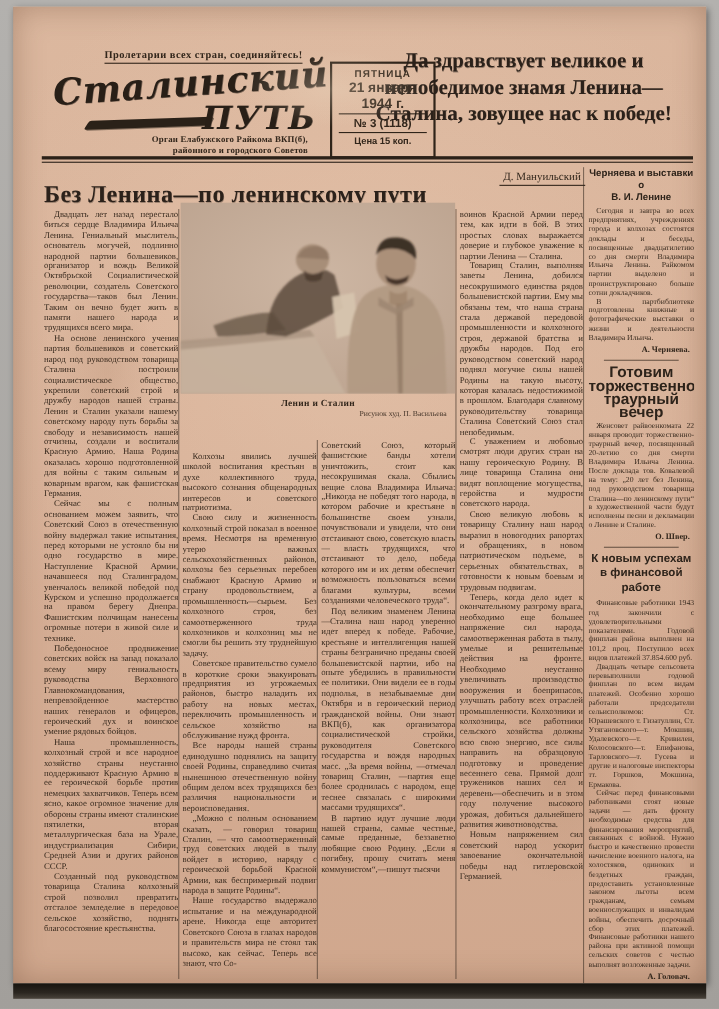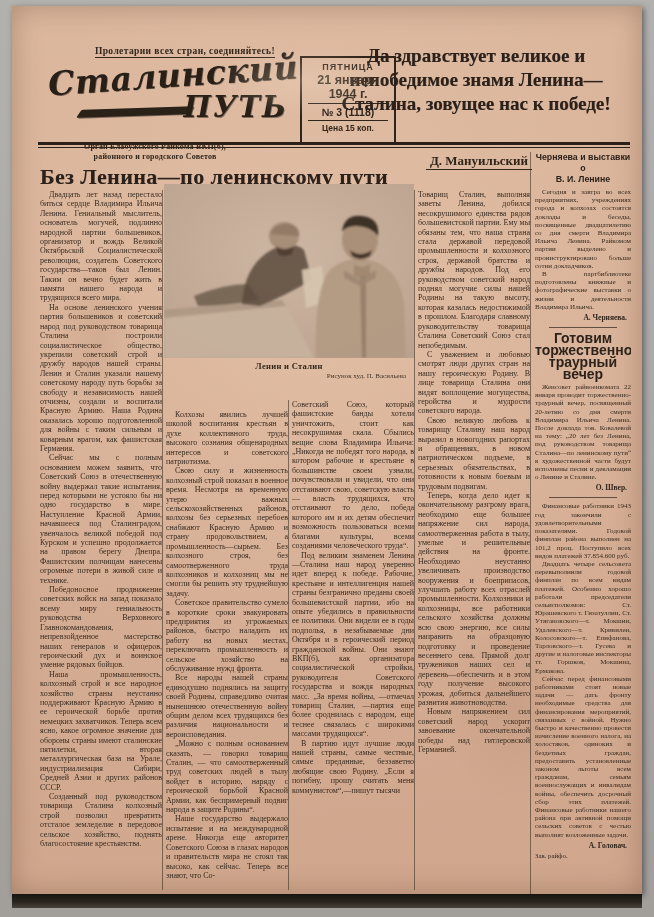--- a/index.html
+++ b/index.html
@@ -29,21 +29,21 @@
   #logo-script { position:absolute; left:2px; top:-2px; width:100%;
     font-family:"DejaVu Serif","Liberation Serif",serif; font-style:italic; font-weight:bold;
     font-size:33px; letter-spacing:.5px; transform:rotate(-4deg); color:#281f17;
     text-shadow:.6px .6px 0 rgba(40,31,23,.55); white-space:nowrap; }
   #logo-put { position:absolute; right:6px; top:32px;
     font-family:"DejaVu Serif","Liberation Serif",serif; font-style:italic; font-weight:bold;
     font-size:29px; letter-spacing:2px; color:#281f17; text-shadow:.7px .7px 0 rgba(40,31,23,.5); }
   #logo-flourish { position:absolute; left:34px; top:50px; width:110px; height:8px;
     background:#2a2118; transform:skewX(-35deg) rotate(-2deg); border-radius:2px;
     box-shadow:2px 1px 0 rgba(42,33,24,.5); }
-  #organ { position:absolute; left:18px; top:136px; width:250px; text-align:center;
+  #organ { position:absolute; left:18px; top:116px; width:250px; text-align:right;
     font-size:8px; font-weight:bold; line-height:10px; letter-spacing:.2px; }
 
   #issuebox { position:absolute; left:288px; top:50px; width:96px; height:88px;
     border:2px solid #2f2419; text-align:center; padding-top:4px;
     font-family:"Liberation Sans","DejaVu Sans",sans-serif; }
   #issuebox .ib-day   { font-size:9px;  font-weight:bold; letter-spacing:1px; }
   #issuebox .ib-date  { font-size:12.5px; font-weight:bold; margin-top:1px; }
   #issuebox .ib-year  { font-size:12.5px; font-weight:bold; }
   #issuebox .ib-hr { border-top:1.5px solid #2f2419; margin:2px 6px; }
   #issuebox .ib-num   { font-size:10.5px; font-weight:bold; }
@@ -51,21 +51,21 @@
 
   #banner { position:absolute; left:312px; top:38px; width:304px; text-align:center;
     font-weight:bold; font-size:19px; line-height:24px; color:#2b211a;
     text-shadow:.4px .4px 0 rgba(43,33,26,.4); }
 
   #ruledouble { position:absolute; left:26px; top:136px; width:592px; height:6px;
     border-top:3px solid #2b2118; border-bottom:1px solid #2b2118; }
 
   
   #byline { position:absolute; left:28px; top:145px; width:492px; text-align:right; }
-  #byline span { font-size:13px; font-weight:bold; border-bottom:1px solid #32261b; padding:0 4px 1px;text-align:center; }
+  #byline span { font-size:10px; font-weight:normal; border-bottom:1px solid #32261b; padding:0 4px 1px;text-align:center; }
   #headline { position:absolute; left:28px; top:158px; width:492px; 
     font-size:22px; font-weight:bold; letter-spacing:.4px; color:#2b211a;
     text-shadow:.4px .4px 0 rgba(43,33,26,.35); }
 
   .col { position:absolute; overflow:hidden; font-size:8px; line-height:9.4px;
     text-align:justify; color:#382a1e; }
   .col p { text-indent:9px; margin:0; }
   .col.cont p:first-child { text-indent:0; }
   #col1 { left:28px;  top:184px; width:122px; height:700px; }
   #col2 { left:154px; top:404px; width:122px; height:490px; }
@@ -151,20 +151,21 @@
         <p>Все народы нашей страны единодушно поднялись на защиту своей Родины, справедливо считая нынешнюю отечественную войну общим делом всех трудящихся без различия национальности и вероисповедания.</p>
         <p>„Можно с полным основанием сказать, — говорил товарищ Сталин, — что самоотверженный труд советских людей в тылу войдет в историю, наряду с героической борьбой Красной Армии, как беспримерный подвиг народа в защите Родины“.</p>
         <p>Наше государство выдержало испытание и на международной арене. Никогда еще авторитет Советского Союза в глазах народов и правительств мира не стоял так высоко, как сейчас. Теперь все знают, что Со-</p>
       </div>
     <div id="col3" class="col cont">
         <p>Советский Союз, который фашистские банды хотели уничтожить, стоит как несокрушимая скала. Сбылись вещие слова Владимира Ильича: „Никогда не победят того народа, в котором рабочие и крестьяне в большинстве своем узнали, почувствовали и увидели, что они отстаивают свою, советскую власть — власть трудящихся, что отстаивают то дело, победа которого им и их детям обеспечит возможность пользоваться всеми благами культуры, всеми созданиями человеческого труда“.</p>
         <p>Под великим знаменем Ленина—Сталина наш народ уверенно идет вперед к победе. Рабочие, крестьяне и интеллигенция нашей страны безгранично преданы своей большевистской партии, ибо на опыте убедились в правильности ее политики. Они видели ее в годы подполья, в незабываемые дни Октября и в героический период гражданской войны. Они знают ВКП(б), как организатора социалистической стройки, руководителя Советского государства и вождя народных масс. „За время войны, —отмечал товарищ Сталин, —партия еще более сроднилась с народом, еще теснее связалась с широкими массами трудящихся“.</p>
         <p>В партию идут лучшие люди нашей страны, самые честные, самые преданные, беззаветно любящие свою Родину. „Если я погибну, прошу считать меня коммунистом“,—пишут тысячи</p>
       </div>
     <div id="col4" class="col cont">
+        <p>воинов Красной Армии перед тем, как идти в бой. В этих простых словах выражается доверие и глубокое уважение к партии Ленина — Сталина.</p>
         <p>Товарищ Сталин, выполняя заветы Ленина, добился несокрушимого единства рядов большевистской партии. Ему мы обязаны тем, что наша страна стала державой передовой промышленности и колхозного строя, державой братства и дружбы народов. Под его руководством советский народ поднял могучие силы нашей Родины на такую высоту, которая казалась недостижимой в прошлом. Благодаря славному руководительству товарища Сталина Советский Союз стал непобедимым.</p>
         <p>С уважением и любовью смотрят люди других стран на нашу героическую Родину. В лице товарища Сталина они видят воплощение могущества, геройства и мудрости советского народа.</p>
         <p>Свою великую любовь к товарищу Сталину наш народ выразил в новогодних рапортах и обращениях, в новом патриотическом подъеме, в серьезных обязательствах, в готовности к новым боевым и трудовым подвигам.</p>
         <p>Теперь, когда дело идет к окончательному разгрому врага, необходимо еще большее напряжение сил народа, самоотверженная работа в тылу, умелые и решительные действия на фронте. Необходимо неустанно увеличивать производство вооружения и боеприпасов, улучшать работу всех отраслей промышленности. Колхозники и колхозницы, все работники сельского хозяйства должны всю свою энергию, все силы направить на образцовую подготовку и проведение весеннего сева. Прямой долг тружеников наших сел и деревень—обеспечить и в этом году получение высокого урожая, добиться дальнейшего развития животноводства.</p>
         <p>Новым напряжением сил советский народ ускорит завоевание окончательной победы над гитлеровской Германией.</p>
       </div>
 
     <div id="illustration">
       <svg viewBox="0 0 250 174">
         <defs>
@@ -224,20 +225,25 @@
           <div>траурный вечер</div>
         </div>
         <div class="sb-body">
             <p>Женсовет райвоенкомата 22 января проводит торжественно-траурный вечер, посвященный 20-летию со дня смерти Владимира Ильича Ленина. После доклада тов. Ковалевой на тему: „20 лет без Ленина, под руководством товарища Сталина—по ленинскому пути“ в художественной части будут исполнены песни и декламации о Ленине и Сталине.</p>
           </div>
         <div class="sb-sig">О. Швер.</div>
       </div>
       <div class="sb-rule"></div>
 
       <div>
+        <div class="sb-title" id="sb3-title">
+          <div>К новым успехам</div>
+          <div>в финансовой</div>
+          <div>работе</div>
+        </div>
         <div class="sb-body">
             <p>Финансовые работники 1943 год закончили с удовлетворительными показателями. Годовой финплан района выполнен на 101,2 проц. Поступило всех видов платежей 37.854.600 руб.</p>
             <p>Двадцать четыре сельсовета перевыполнили годовой финплан по всем видам платежей. Особенно хорошо работали председатели сельисполкомов: Ст. Юрашевского т. Гизатуллин, Ст. Утягановского—т. Мокшин, Удалевского—т. Кривилен, Колосовского—т. Епифанова, Тарловского—т. Гусева и другие и налоговые инспекторы тт. Горшков, Мокшина, Ермакова.</p>
             <p>Сейчас перед финансовыми работниками стоят новые задачи — дать фронту необходимые средства для финансирования мероприятий, связанных с войной. Нужно быстро и качественно провести начисление военного налога, на холостяков, одиноких и бездетных граждан, предоставить установленные законом льготы всем гражданам, семьям военнослужащих и инвалидам войны, обеспечить досрочный сбор этих платежей. Финансовые работники нашего района при активной помощи сельских советов с честью выполнят возложенные задачи.</p>
           </div>
         <div class="sb-sig">А. Головач.</div>
         <div class="sb-role">Зав. райфо.</div>
       </div>
     </div>
 

